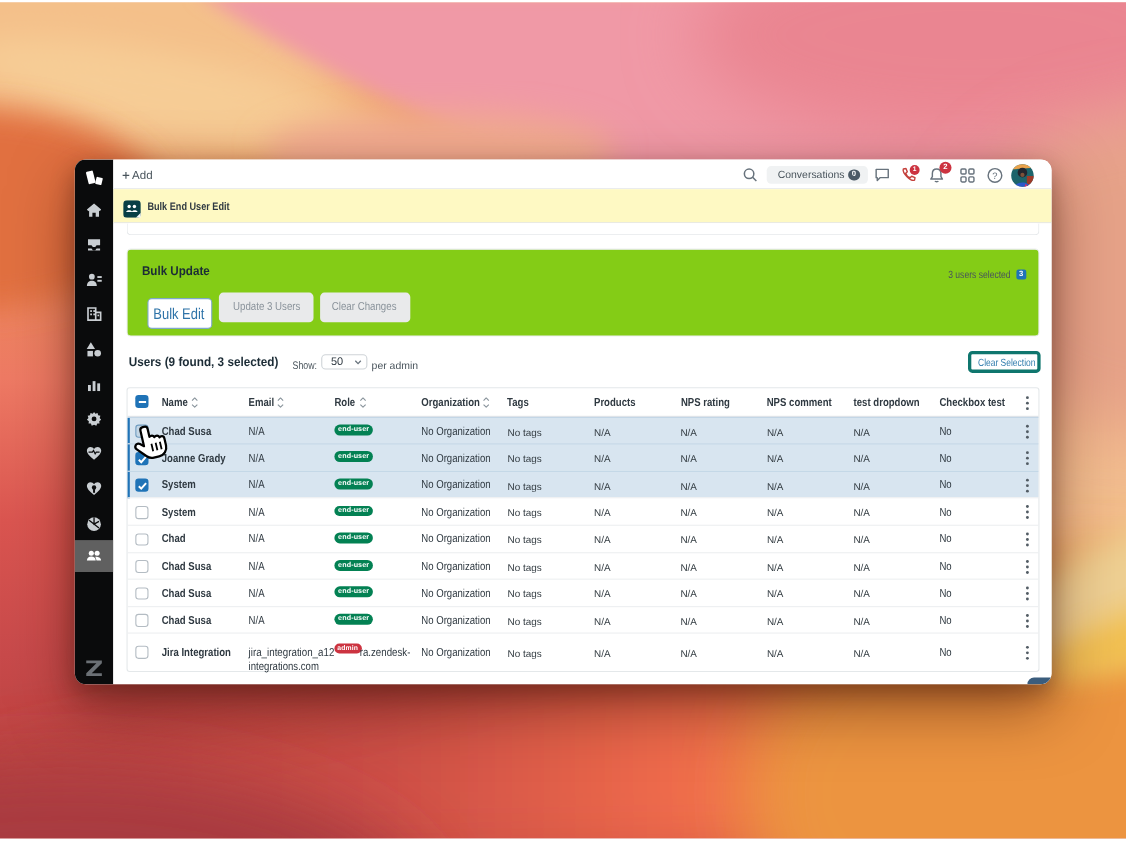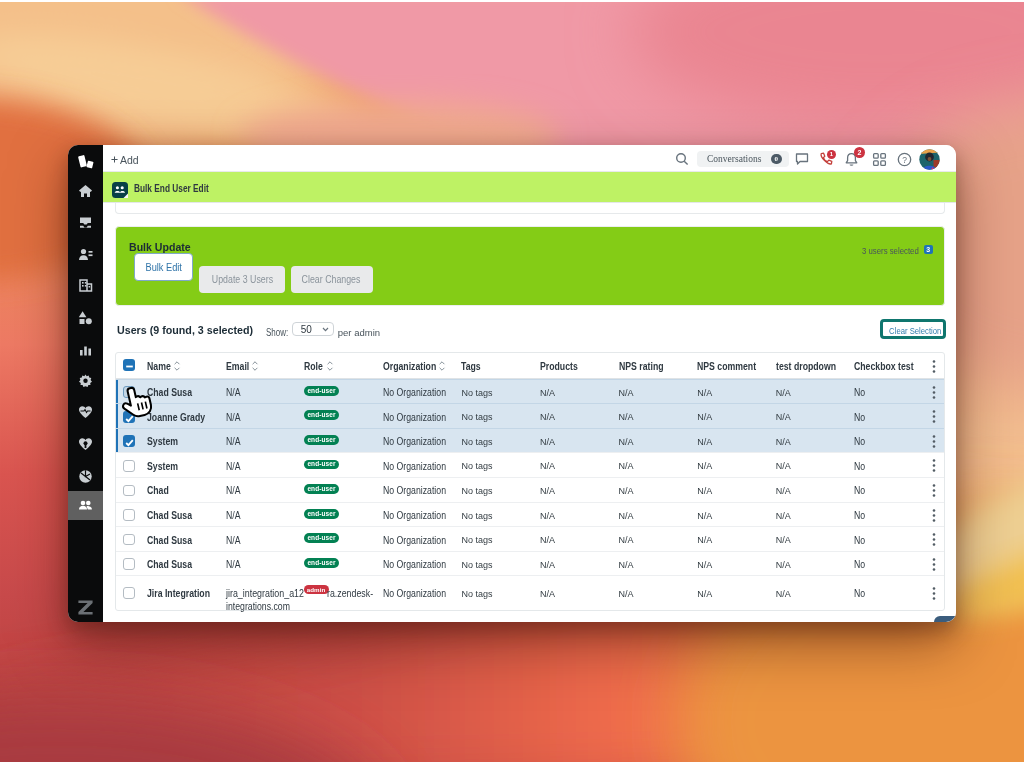--- a/index.html
+++ b/index.html
@@ -7,21 +7,21 @@
     font-family:"Liberation Sans", sans-serif; }
   #wall { position:absolute; left:0; top:2px; width:1024px; height:760px; overflow:hidden; }
   #wall svg { display:block; }
   #win { position:absolute; left:68px; top:145px; width:888px; height:477px;
     border-radius:10px; background:#fff; overflow:hidden;
     box-shadow:0 22px 55px rgba(70,20,10,.5), 0 8px 20px rgba(60,20,8,.35); }
   #side { position:absolute; left:0; top:0; width:35px; height:477px; background:#0a0b0c; }
   #main { position:absolute; left:35px; top:0; width:938px; height:477px;padding-left:34px; }
   #topbar { position:absolute; left:0; top:0; width:853px; height:27px; background:#fff;
     border-bottom:1px solid #e8eaec; }
-  #apphead { position:absolute; left:0; top:27px; width:853px; height:31px; background:#bef264;
+  #apphead { position:absolute; left:0; top:27px; width:853px; height:31px; background:#fef9c3;
     border-bottom:1px solid #e4e7e9; }
   #content { position:absolute; left:0; top:58px; width:853px; height:419px; background:#fff; }
   .abs { position:absolute; }
   .b { font-weight:700; }
   .sic { left:10px; }
   .ticon { position:absolute; top:7px; }
   #tbl { position:absolute; left:11.5px; top:148.5px; width:830px; height:259px;
     border:1px solid #e4e8ea; border-radius:3px; background:#fff; }
   .row { position:absolute; left:0; width:828px; height:24.6px; border-top:1px solid #edeff1; }
   .sel { background:#d8e5f0; border-top-color:#c3d6e6; }
@@ -168,21 +168,21 @@
   <div id="main">
     <div id="topbar">
       <svg class="abs" style="left:8px;top:10.5px" width="7" height="7" viewBox="0 0 8 8">
           <path d="M4 0.5 V7.5 M0.5 4 H7.5" stroke="#49545c" stroke-width="1.2"></path>
         </svg>
       <div class="abs" style="left:17px;top:9px;font-size:10.5px;color:#49545c;">Add</div>
       <svg class="ticon" style="left:572px" width="14" height="14" viewBox="0 0 14 14">
         <circle cx="6" cy="6" r="4.3" fill="none" stroke="#68737d" stroke-width="1.4"></circle>
         <path d="M9.2 9.2 L12.6 12.6" stroke="#68737d" stroke-width="1.4"></path>
       </svg>
-      <div class="abs" style="left:594px;top:6px;width:92px;height:16px;background:#f0f2f3;border-radius:4px;font-family:Liberation Serif, serif;">
+      <div class="abs" style="left:594px;top:6px;width:92px;height:16px;background:#f0f2f3;border-radius:4px;">
         <span class="abs" style="left:10px;top:3px;font-size:9.5px;color:#49545c;">Conversations</span>
         <span class="abs" style="left:74px;top:2.75px;width:10.5px;height:10.5px;background:#4c5a66;border-radius:50%;color:#fff;font-size:7px;font-weight:700;text-align:center;line-height:10.5px;">0</span>
       </div>
       <svg class="ticon" style="left:692px" width="14" height="14" viewBox="0 0 14 14">
         <path d="M1.5 2 H12.5 V9.5 H5 L2.5 12 V9.5 H1.5 Z" fill="none" stroke="#68737d" stroke-width="1.3" stroke-linejoin="round"></path>
       </svg>
       <svg class="ticon" style="left:716px" width="14" height="14" viewBox="0 0 14 14">
         <path d="M2.2 1.6 L4.6 1.2 L5.8 4.2 L4.4 5.6 C4.9 7.2 6.8 9.1 8.4 9.6 L9.8 8.2 L12.8 9.4 L12.4 11.8 C9 13.2 1 5.2 2.2 1.6 Z" fill="none" stroke="#c4413c" stroke-width="1.3" stroke-linejoin="round"></path>
       </svg>
       <div class="abs" style="left:724px;top:5px;width:9px;height:9px;background:#cc3340;border-radius:50%;color:#fff;font-size:6px;font-weight:700;text-align:center;line-height:9px;">1</div>
@@ -230,21 +230,21 @@
         <path d="M7.9 10.8 C7.9 8.5 13 8.5 13 10.8 Z" fill="#fff"></path>
       </svg>
       <div class="abs b" style="left:31px;top:11px;font-size:10px;color:#2f3941;"><i class="sx" style="transform:scaleX(.83)">Bulk End User Edit</i></div>
     </div>
     <div id="content">
       <div class="abs" style="left:11.5px;top:0;width:830px;height:10.5px;background:#fff;border:1px solid #e6e9eb;border-top:none;border-radius:0 0 4px 4px;"></div>
       <div class="abs" style="left:11.5px;top:23.2px;width:830px;height:79.5px;background:#84cc16;border:1px solid #eceef0;border-radius:4px;">
         <div class="abs b" style="left:13.5px;top:14px;font-size:11.5px;color:#1c2c36;"><i class="sx" style="transform:scaleX(.92)">Bulk Update</i></div>
         <div class="abs" style="left:746px;top:18px;font-size:9.5px;color:#49545c;"><i class="sx" style="transform:scaleX(.82)">3 users selected</i></div>
         <div class="abs" style="left:808px;top:17.5px;width:9.5px;height:9.5px;background:#1f73b7;border-radius:2px;color:#fff;font-size:7px;font-weight:700;text-align:center;line-height:9.5px;">3</div>
-        <div class="abs" style="left:18.3px;top:26px;width:59.5px;height:27.5px;background:#fff;border:1px solid #7fa8c8;border-radius:4px;color:#2e73a8;font-size:11px;text-align:center;line-height:26px;"><i class="sxc">Bulk Edit</i></div>
+        <div class="abs" style="left:18.3px;top:44px;width:59.5px;height:27.5px;background:#fff;border:1px solid #7fa8c8;border-radius:4px;color:#2e73a8;font-size:14px;line-height:26px;"><i class="sxc">Bulk Edit</i></div>
         <div class="abs" style="left:83.4px;top:38.8px;width:86.5px;height:27.5px;background:#e9eaeb;border-radius:4px;color:#8a939b;font-size:10.5px;text-align:center;line-height:27px;"><i class="sxc">Update 3 Users</i></div>
         <div class="abs" style="left:175px;top:38.8px;width:82px;height:27.5px;background:#e9eaeb;border-radius:4px;color:#8a939b;font-size:10.5px;text-align:center;line-height:27px;"><i class="sxc">Clear Changes</i></div>
       </div>
       <div class="abs b" style="left:14px;top:121px;font-size:11.5px;color:#1c2c36;"><i class="sx" style="transform:scaleX(.93)">Users (9 found, 3 selected)</i></div>
       <div class="abs" style="left:163px;top:123.5px;font-size:10px;color:#49545c;"><i class="sx" style="transform:scaleX(.8)">Show:</i></div>
       <div class="abs" style="left:188.8px;top:118.9px;width:42.5px;height:14.5px;border:1px solid #cfd4d8;border-radius:4px;background:#fff;">
         <span class="abs" style="left:8px;top:1.5px;font-size:10px;color:#2f3941;text-align:right;">50</span>
         <svg class="abs" style="right:4px;top:4.5px" width="7" height="5" viewBox="0 0 7 5">
             <path d="M1 1 L3.5 3.6 L6 1" stroke="#68737d" stroke-width="1.2" fill="none"></path>
           </svg>

